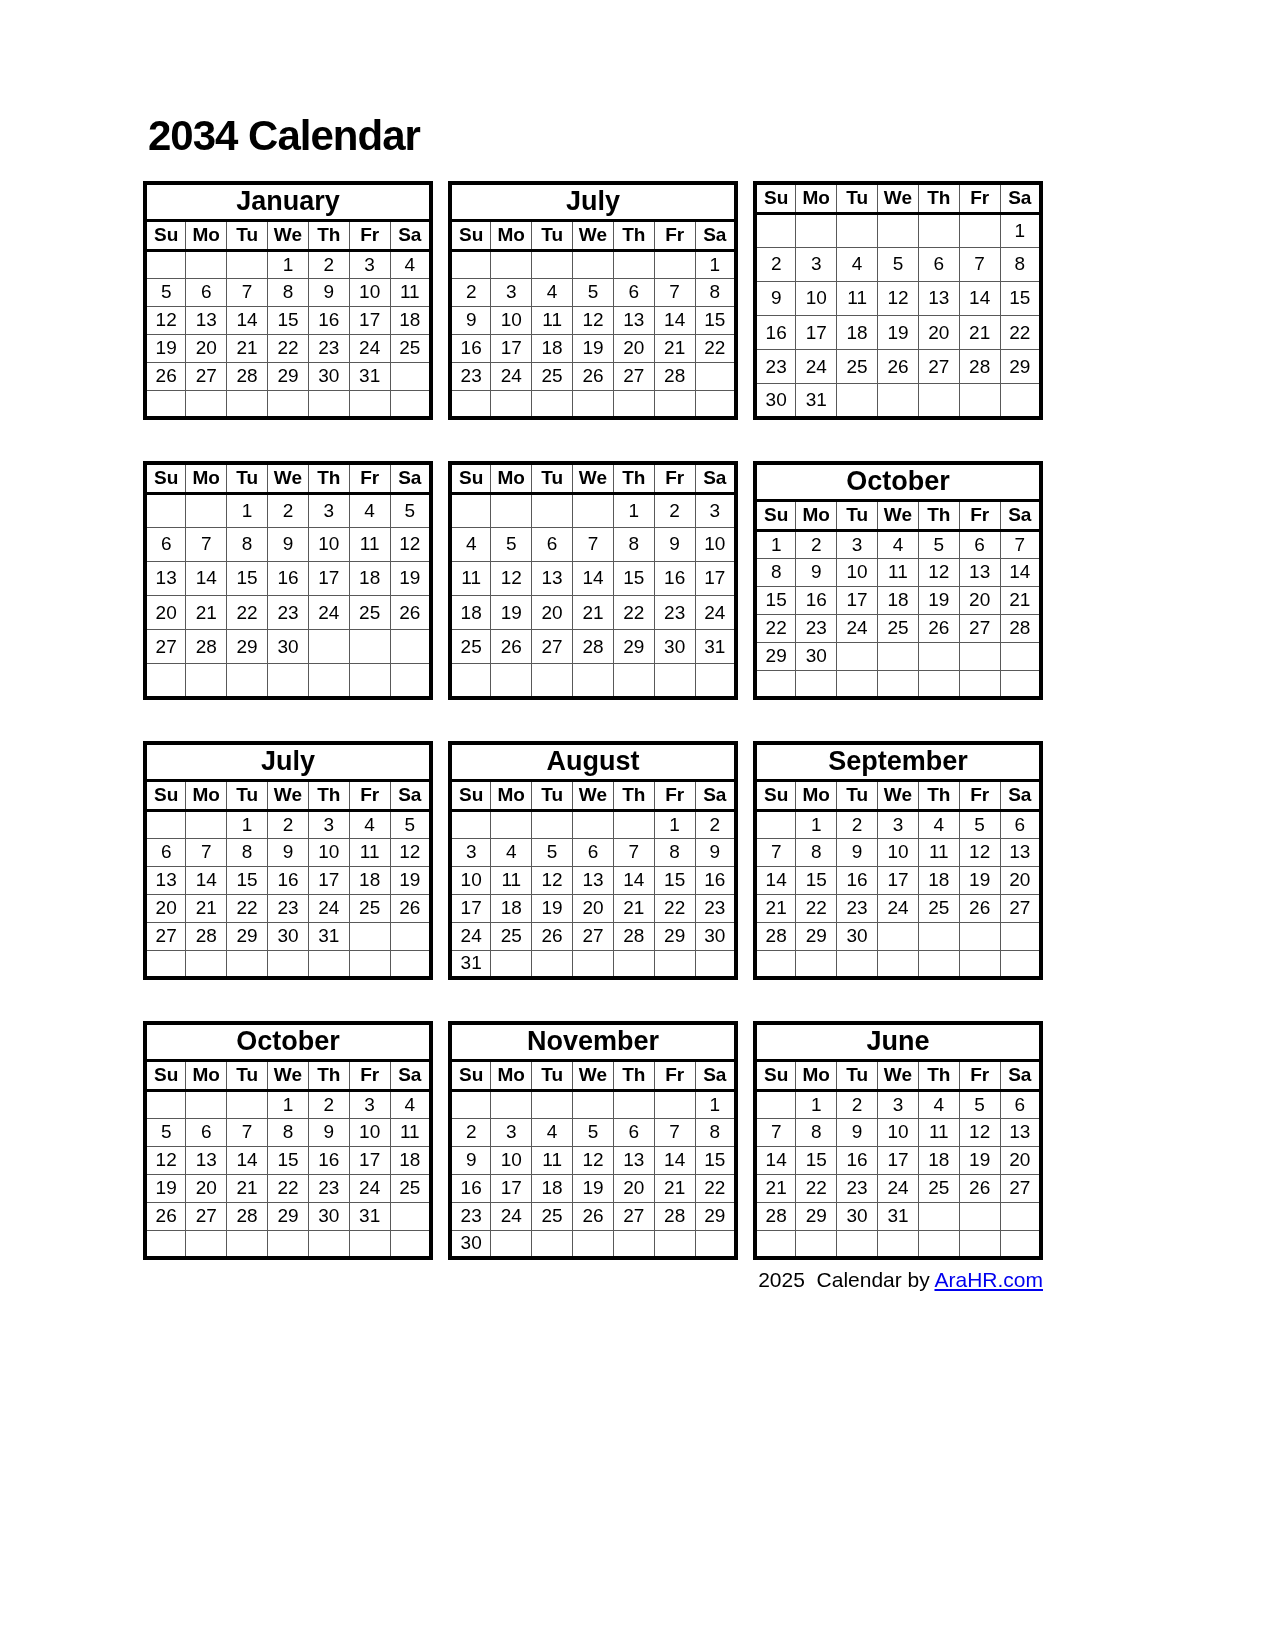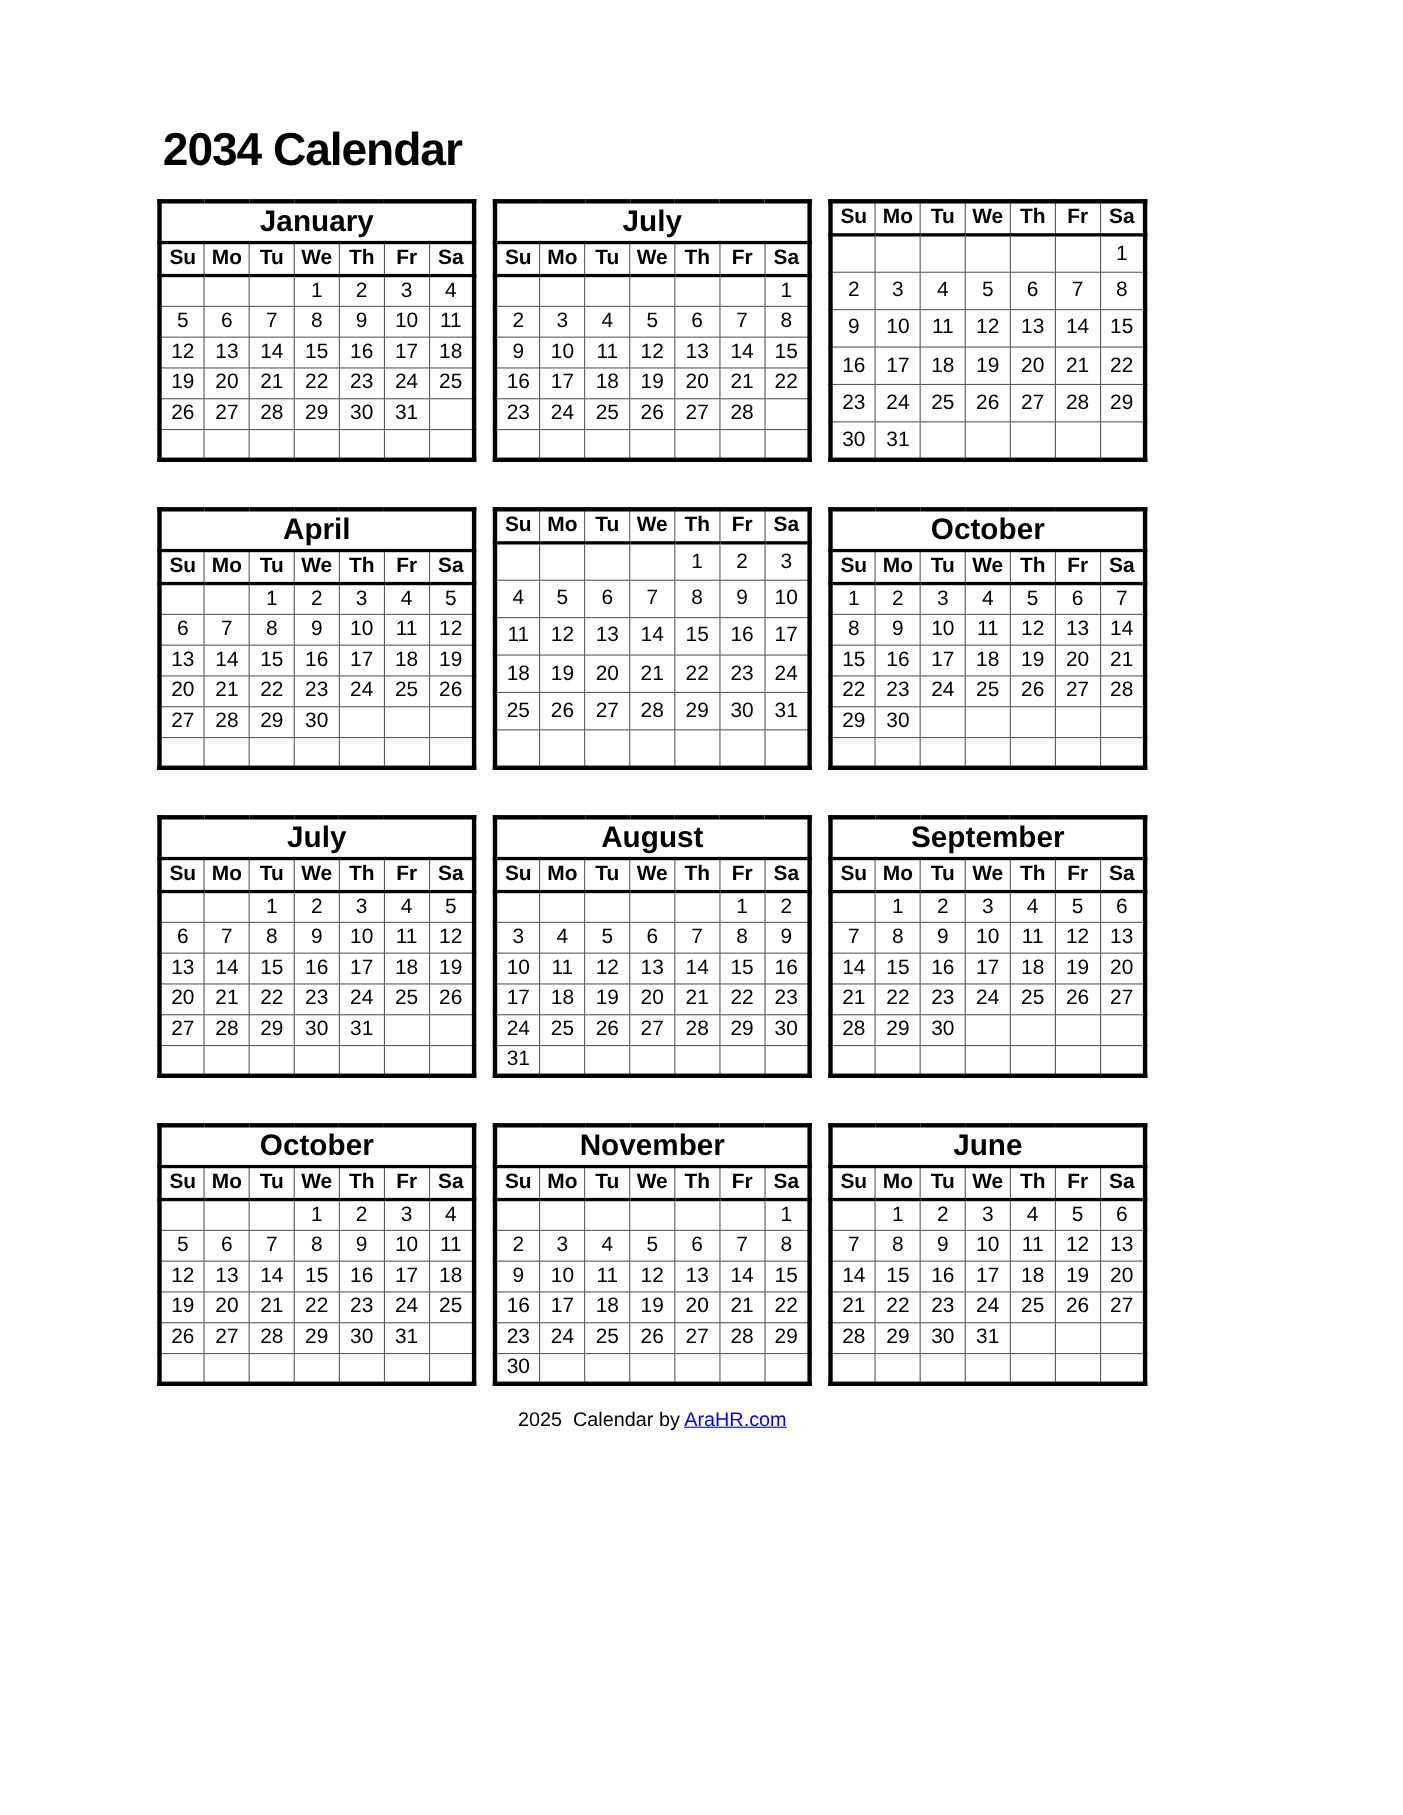--- a/index.html
+++ b/index.html
@@ -55,23 +55,23 @@
   }
   table.month td.date {
     height: 28px;
     font-size: 19px;
     font-weight: normal;
     text-align: center;
     vertical-align: middle;
   }
   .footer {
     width: 900px;
-    text-align: center;
-    margin-top: 20px;
-    font-size: 18px;
+    text-align: right;
+    margin-top: 8px;
+    font-size: 21px;
   }
   .footer .footer-text { white-space: pre; }
   .footer a.footer-link {
     color: #0000EE;
     text-decoration: underline;
     cursor: pointer;
   }
 </style>
 </head>
 <body>
@@ -295,25 +295,20 @@
             <td class="date"></td>
             <td class="date"></td>
             <td class="date"></td>
             <td class="date"></td>
           </tr>
         </tbody>
   </table>
 
   <table class="month">
     <thead>
-      <tr>
-        <th class="month-title" colspan="7">
-          <span>April</span>
-        </th>
-      </tr>
       <tr class="day-header">
             <th>Su</th>
             <th>Mo</th>
             <th>Tu</th>
             <th>We</th>
             <th>Th</th>
             <th>Fr</th>
             <th>Sa</th>
           </tr>
     </thead>

